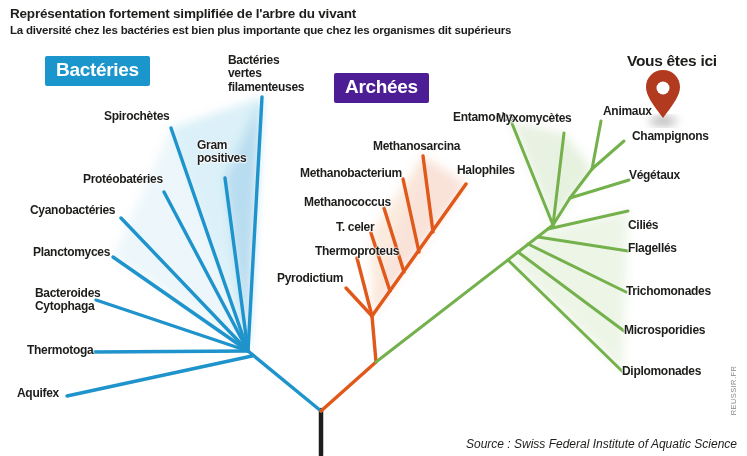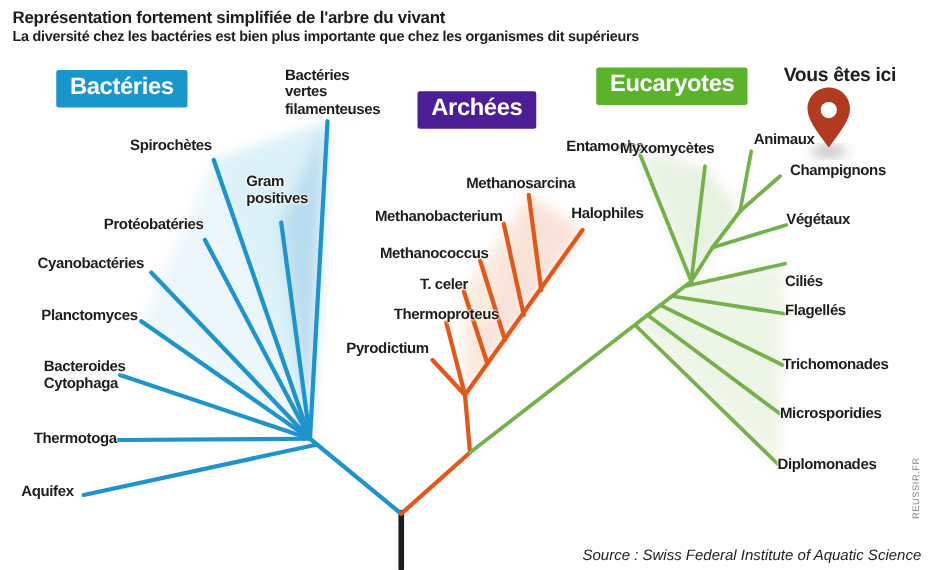--- a/index.html
+++ b/index.html
@@ -96,21 +96,20 @@
     <ellipse cx="663" cy="121" rx="14" ry="4" fill-opacity="0.75" filter="url(#soft)" fill="#8f8f8f"></ellipse>
     <path d="M663,70 C653.5,70 646,77.5 646,87 C646,95.5 652.5,104 663,118 C673.5,104 680,95.5 680,87 C680,77.5 672.5,70 663,70 Z" fill="#b23a1e"></path>
     <circle cx="663" cy="88" r="6.5" fill="#ffffff"></circle>
   </svg>
 
   <div class="title">Représentation fortement simplifiée de l'arbre du vivant</div>
   <div class="subtitle">La diversité chez les bactéries est bien plus importante que chez les organismes dit supérieurs</div>
 
   <div class="badge" style="left: 45px; top: 56px; background: rgb(27, 150, 205);">Bactéries</div>
   <div class="badge" style="left: 334px; top: 73px; background: #4c1d95;">Archées</div>
-  <div class="badge" style="left: 477px; top: 54px; background: rgb(91, 179, 44);">Eucaryotes</div>
 
   <div class="youarehere">Vous êtes ici</div>
 
   <div class="taxon" style="left:104px;top:110px;">Spirochètes</div>
   <div class="taxon" style="left:197px;top:139px;">Gram
 positives</div>
   <div class="taxon" style="left:228px;top:54px;">Bactéries
 vertes
 filamenteuses</div>
   <div class="taxon" style="left:83px;top:173px;">Protéobatéries</div>

